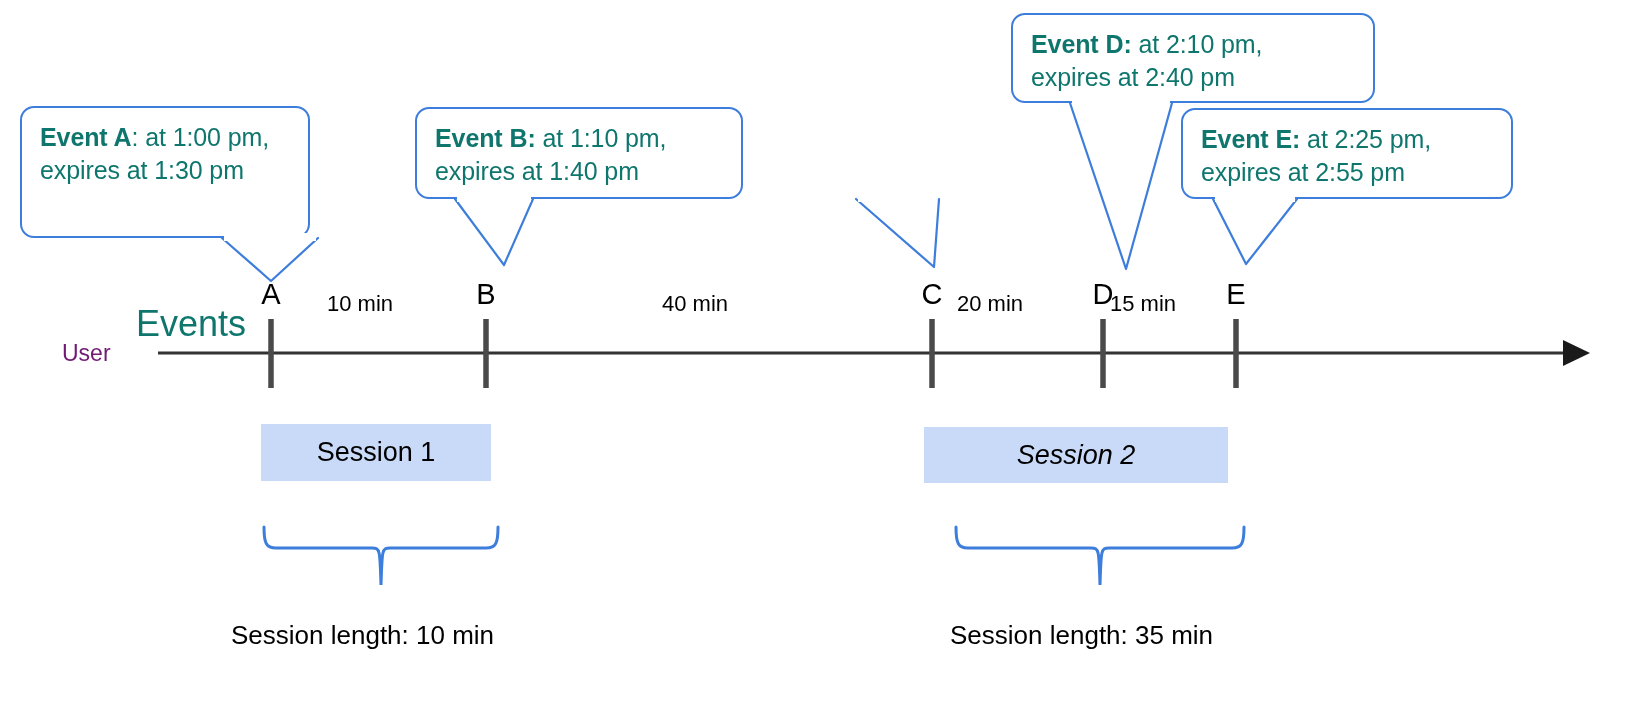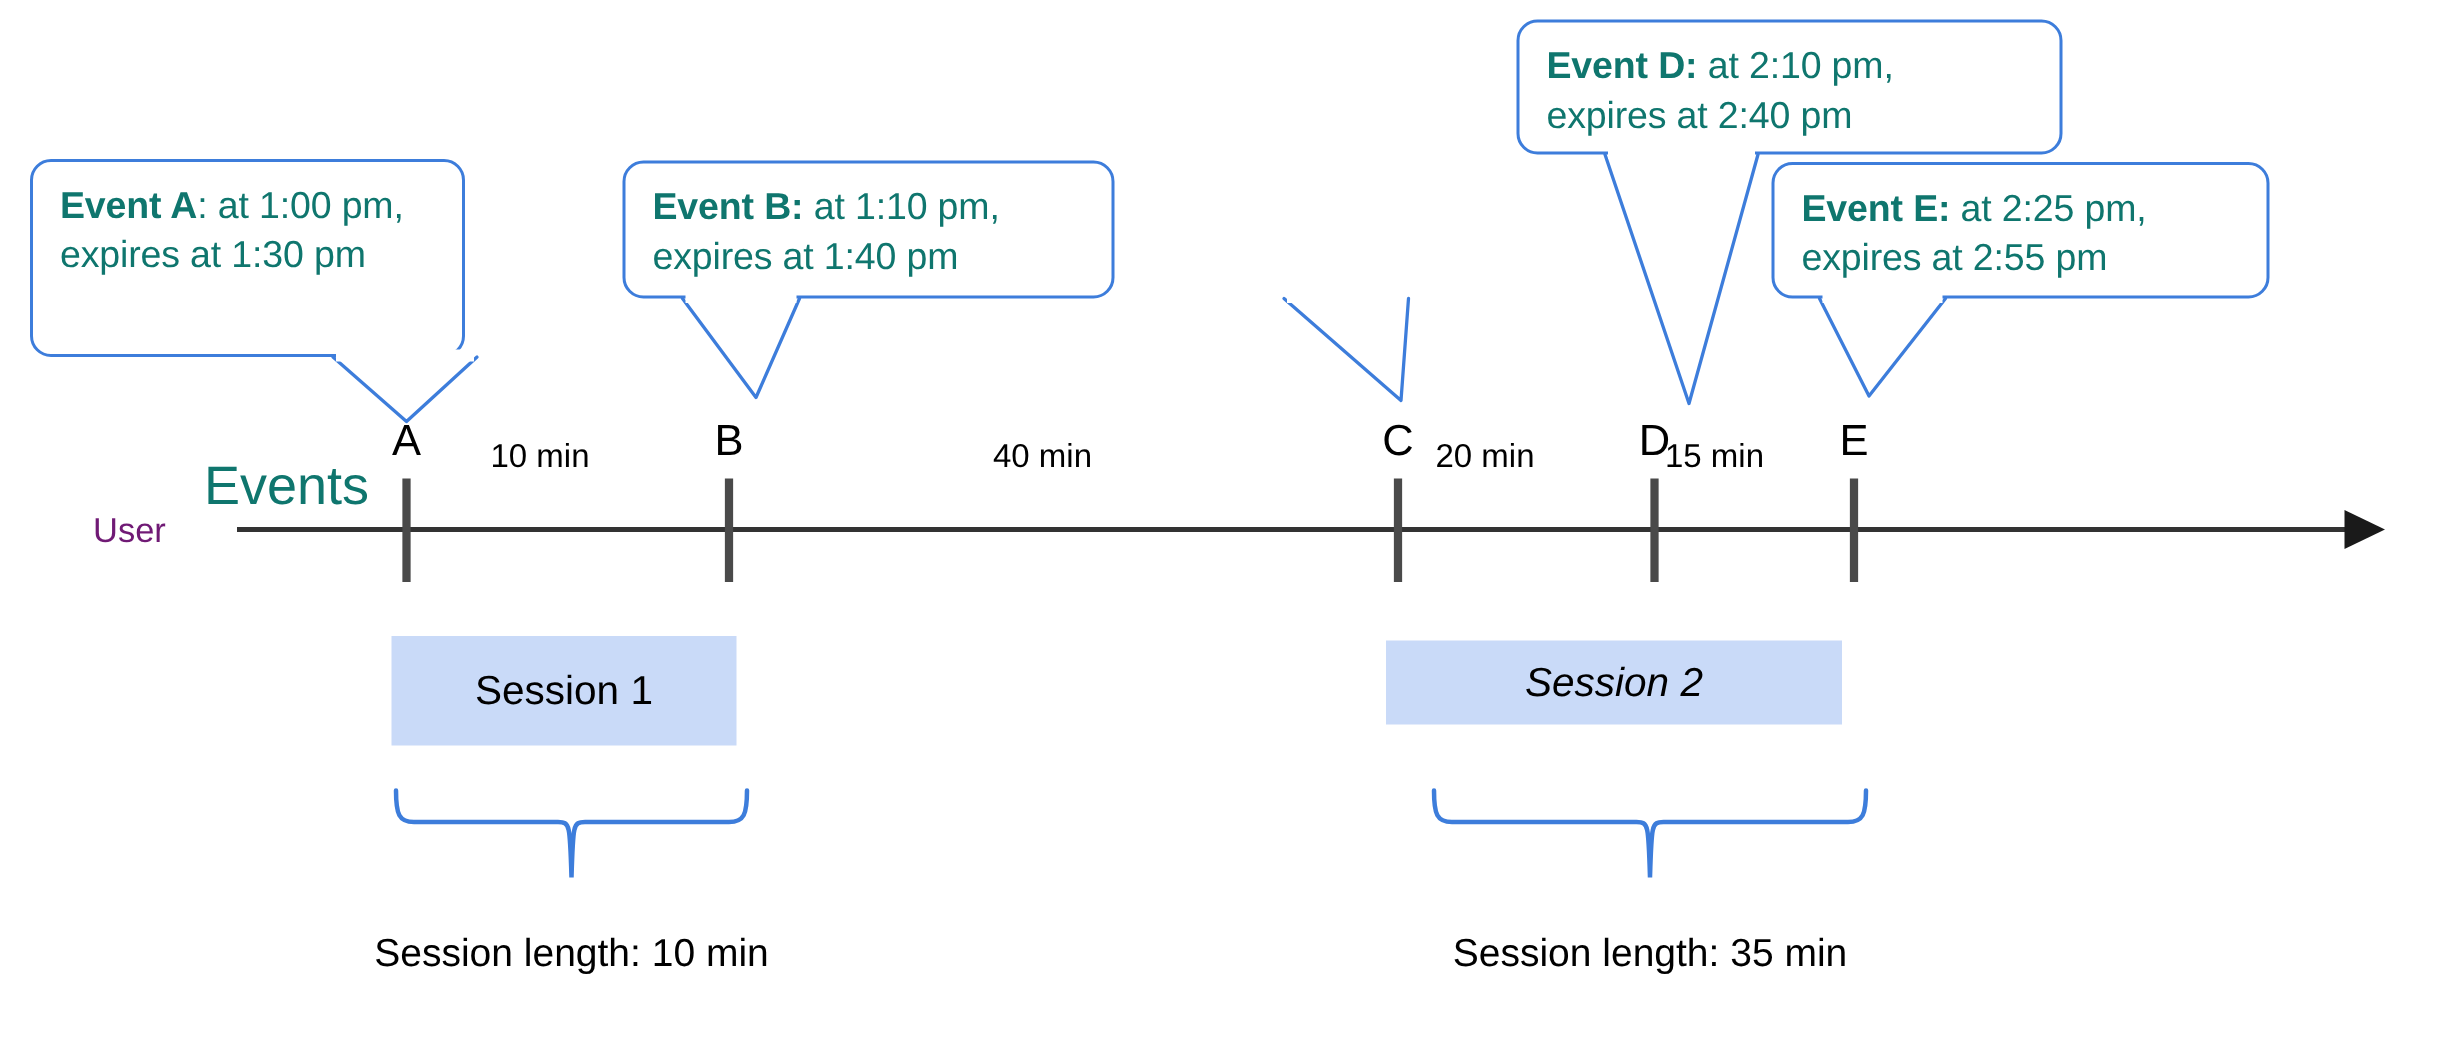--- a/index.html
+++ b/index.html
@@ -99,21 +99,21 @@
   .session-box span {
     font-size: 27px;
     line-height: 27px;
     color: #000000;
   }
   .length-label {
     position: absolute;
     font-size: 26px;
     line-height: 26px;
     color: #000000;
-    text-align: center;
+    text-align: left;
     white-space: nowrap;
   }
 </style>
 </head>
 <body>
 
 <div id="stage">
 
   <svg class="layer" viewBox="0 0 1634 702" xmlns="http://www.w3.org/2000/svg">
 
@@ -194,21 +194,21 @@
   <div class="tick-label" style="left:466px; top:280px; width:40px;">B</div>
   <div class="tick-label" style="left:912px; top:280px; width:40px;">C</div>
   <div class="tick-label" style="left:1083px; top:280px; width:40px;">D</div>
   <div class="tick-label" style="left:1216px; top:280px; width:40px;">E</div>
 
   <div class="gap-label" style="left:327px; top:293px; width:120px;">10 min</div>
   <div class="gap-label" style="left:662px; top:293px; width:120px;">40 min</div>
   <div class="gap-label" style="left:957px; top:293px; width:120px;">20 min</div>
   <div class="gap-label" style="left:1110px; top:293px; width:120px;">15 min</div>
 
-  <div class="session-box" style="left:261px; top:424px; width:230px; height:73px;">
+  <div class="session-box" style="left:261px; top:424px; width:230px; height:57px;">
     <span>Session 1</span>
   </div>
   <div class="session-box" style="left:924px; top:427px; width:304px; height:56px;font-style:italic;">
     <span>Session 2</span>
   </div>
 
   <div class="length-label" style="left:231px; top:622px; width:300px;">Session length: 10 min</div>
   <div class="length-label" style="left:950px; top:622px; width:300px;">Session length: 35 min</div>
 
 </div>

